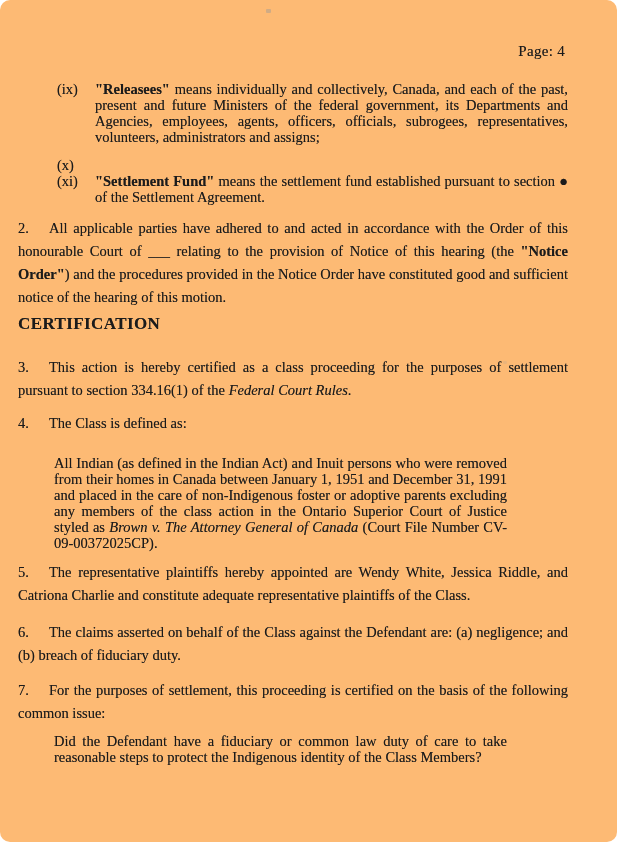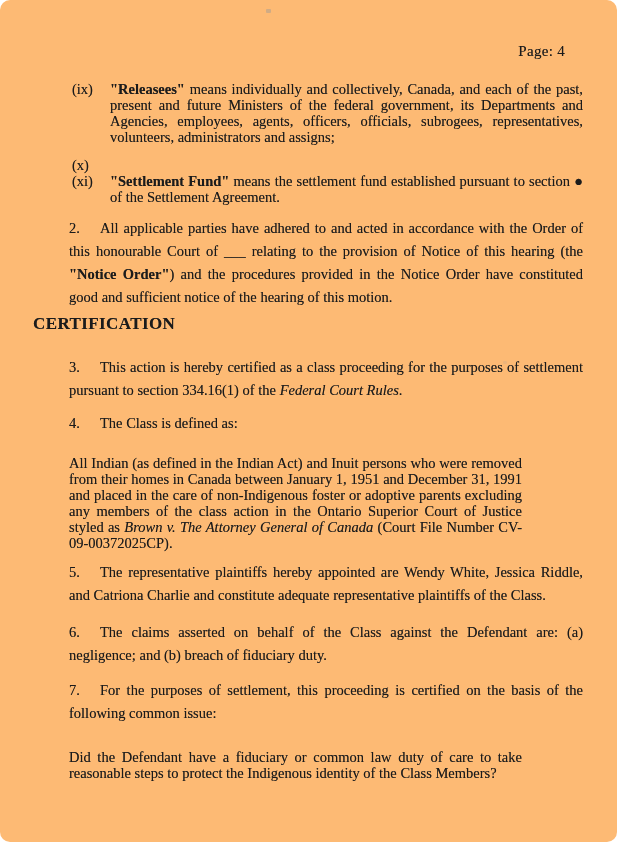--- a/index.html
+++ b/index.html
@@ -28,42 +28,41 @@
   .page-label {
     position: absolute;
     top: 43px;
     right: 52px;
     font-size: 15px;
     letter-spacing: 0.3px;
   }
   .content {
     position: absolute;
     top: 81px;
-    left: 33px;
+    left: 18px;
     width: 550px;
     font-size: 14.5px;
   }
   .def {
     display: flex;
     padding-left: 39px;
     line-height: 16px;
   }
   .def .def-num {
     flex: 0 0 38px;
   }
   .def .def-body {
     flex: 1;
     text-align: justify;
   }
   .def.d1 { margin-top: 12px; }
   .def.d2 { }
   .para {
     line-height: 23px;
     text-align: justify;
-    margin-left: 36px;
   }
   .para .para-num {
     display: inline-block;
     width: 31px;
   }
   .para.p2 { margin-top: 12px; }
   .para.p3 { margin-top: 24px; }
   .para.p4 { margin-top: 10px; }
   .para.p5 { margin-top: 10px; }
   .para.p6 { margin-top: 14px; }
@@ -75,21 +74,21 @@
     line-height: 17px;
     letter-spacing: 0.4px;
   }
   .quote {
     margin-left: 36px;
     width: 453px;
     line-height: 16px;
     text-align: justify;
   }
   .quote.q1 { margin-top: 20px; }
-  .quote.q2 { margin-top: 24px; }
+  .quote.q2 { margin-top: 8px; }
   .runs span.b { font-weight: bold; }
   .runs span.i { font-style: italic; }
 </style>
 </head>
 <body>
 
 <div class="page">
   <div class="speck s1"></div>
   <div class="speck s2"></div>
 

